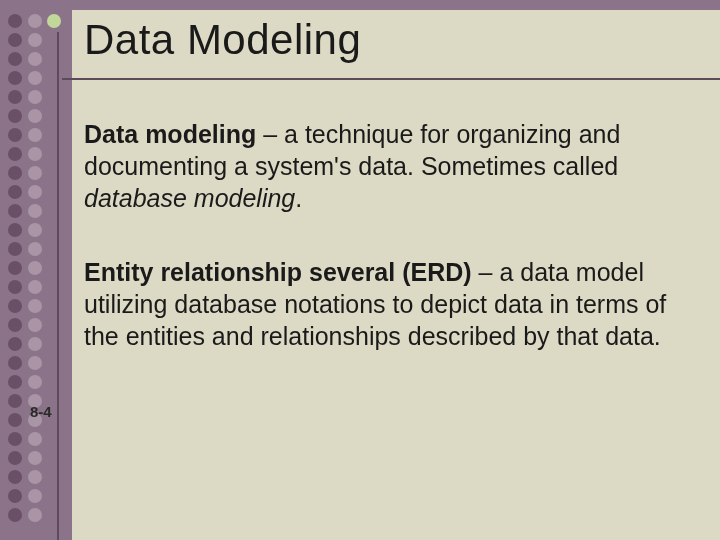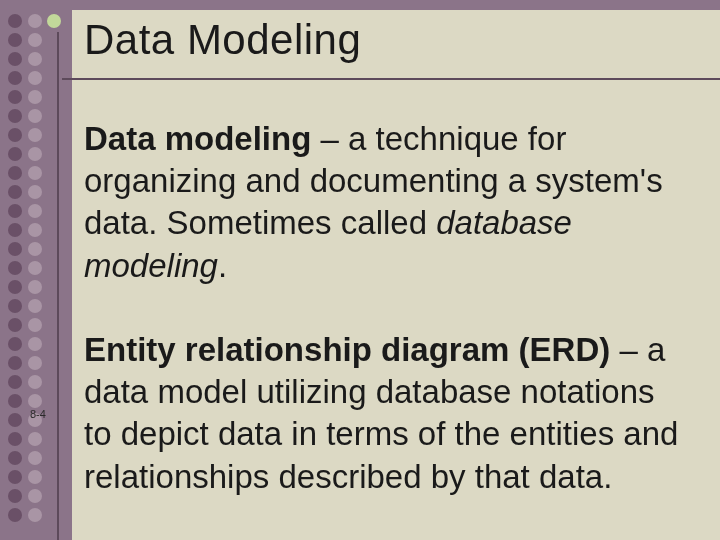--- a/index.html
+++ b/index.html
@@ -82,34 +82,34 @@
     top: 78px;
     width: 658px;
     height: 2px;
     background: #5d4a5b;
   }
   .body-text {
     position: absolute;
     left: 84px;
     top: 118px;
     width: 600px;
-    font-size: 33px;
+    font-size: 25px;
     line-height: 1.28;
     color: #1a1a1a;
   }
   .body-text p { margin-bottom: 42px; }
   .term { font-weight: bold; }
   .db-model { font-style: italic; }
   .page-num {
     position: absolute;
     left: 30px;
     bottom: 20px;
-    font-size: 11px;
+    font-size: 15px;
     color: #2a2a2a;
-    font-weight: 400;
+    font-weight: 700;
   }
 </style>
 </head>
 <body>
 
 <div class="slide">
 
   <div class="top-stripe"></div>
   <div class="left-stripe"></div>
 
@@ -177,18 +177,18 @@
   <div class="vline"></div>
 
   <div class="title">Data Modeling</div>
   <div class="hr"></div>
 
   <div class="body-text">
     <p>
       <span class="term">Data modeling</span><span> – a technique for organizing and documenting a system's data. Sometimes called </span><span class="db-model">database modeling</span><span>.</span>
     </p>
     <p>
-      <span class="term">Entity relationship diagram (ERD)</span><span> – a data model utilizing database notations to depict data in terms of the entities and relationships described by that data.</span>
+      <span class="term">Entity relationship several (ERD)</span><span> – a data model utilizing database notations to depict data in terms of the entities and relationships described by that data.</span>
     </p>
   </div>
 
   <div class="page-num">8-4</div>
 </div>
 
 </body></html>

